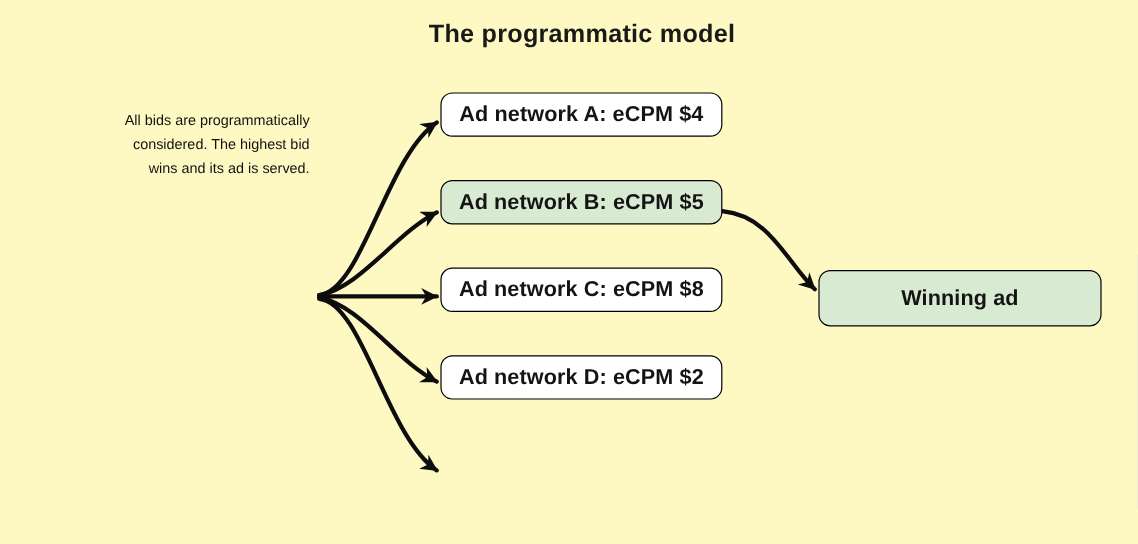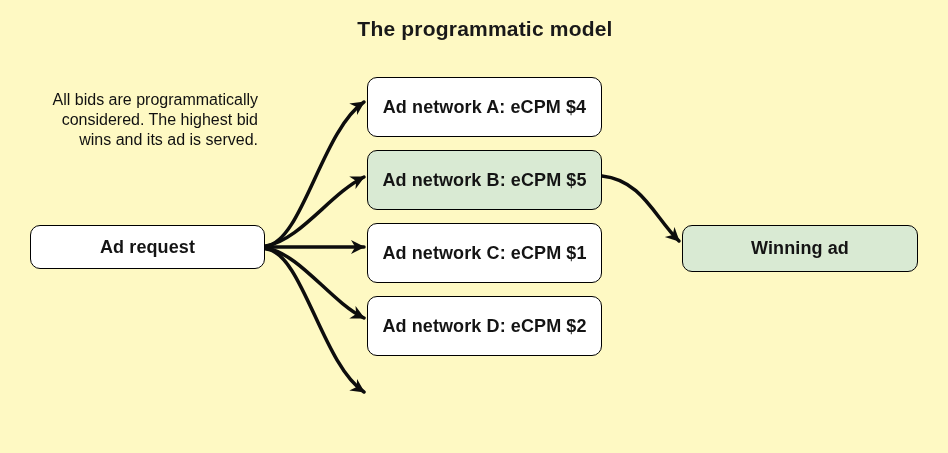--- a/index.html
+++ b/index.html
@@ -26,21 +26,21 @@
     letter-spacing: 0.2px;
     white-space: nowrap;
     color: #191919;
   }
   .annotation {
     position: absolute;
     top: 90px;
     left: 8px;
     width: 250px;
     text-align: right;
-    font-size: 16px;
+    font-size: 12px;
     line-height: 20px;
     color: #111111;
     white-space: pre-line;
   }
   .node {
     position: absolute;
     box-sizing: border-box;
     background: #ffffff;
     border: 1.5px solid #000000;
     border-radius: 10px;
@@ -50,21 +50,21 @@
     font-size: 18px;
     font-weight: 700;
     color: #141414;
     letter-spacing: 0.1px;
     white-space: nowrap;
   }
   .node.highlight {
     background: #d9ead3;
   }
   .node-ad-request   { left: 30px;  top: 225px; width: 235px; height: 44px; }
-  .node-network      { left: 367px; width: 235px; height: 60px; }
+  .node-network      { left: 367px; width: 235px; height: 37px; }
   .node-network-0    { top: 77px;  }
   .node-network-1    { top: 150px; }
   .node-network-2    { top: 223px; }
   .node-network-3    { top: 296px; align-items: center; }
   .node-network-4    { top: 369px; }
   .node-winning-ad   { left: 682px; top: 225px; width: 236px; height: 47px; }
   .arrow-layer {
     position: absolute;
     left: 0; top: 0;
     width: 948px; height: 453px;
@@ -95,34 +95,31 @@
       </marker>
     </defs>
     <path class="flow" d="M 266 246 C 302 242, 322 130, 364 102" marker-end="url(#ah)"></path>
     <path class="flow" d="M 266 246 C 300 240, 330 194, 364 177" marker-end="url(#ah)"></path>
     <path class="flow" d="M 266 247 L 364 247" marker-end="url(#ah)"></path>
     <path class="flow" d="M 266 248 C 300 254, 330 301, 364 318" marker-end="url(#ah)"></path>
     <path class="flow" d="M 266 249 C 302 252, 322 364, 364 392" marker-end="url(#ah)"></path>
     <path class="flow" d="M 602 176 C 642 180, 655 218, 679 241" marker-end="url(#ah)"></path>
   </svg>
 
-  <div class="node node-ad-request">
-    <span>Ad request</span>
-  </div>
 
   <div class="node node-network node-network-0">
     <span>Ad network A: eCPM $4</span>
   </div>
 
   <div class="node node-network node-network-1 highlight">
     <span>Ad network B: eCPM $5</span>
   </div>
 
   <div class="node node-network node-network-2">
-    <span>Ad network C: eCPM $1</span>
+    <span>Ad network C: eCPM $8</span>
   </div>
 
   <div class="node node-network node-network-3">
     <span>Ad network D: eCPM $2</span>
   </div>
 
 
   <div class="node node-winning-ad highlight">
     <span>Winning ad</span>
   </div>

